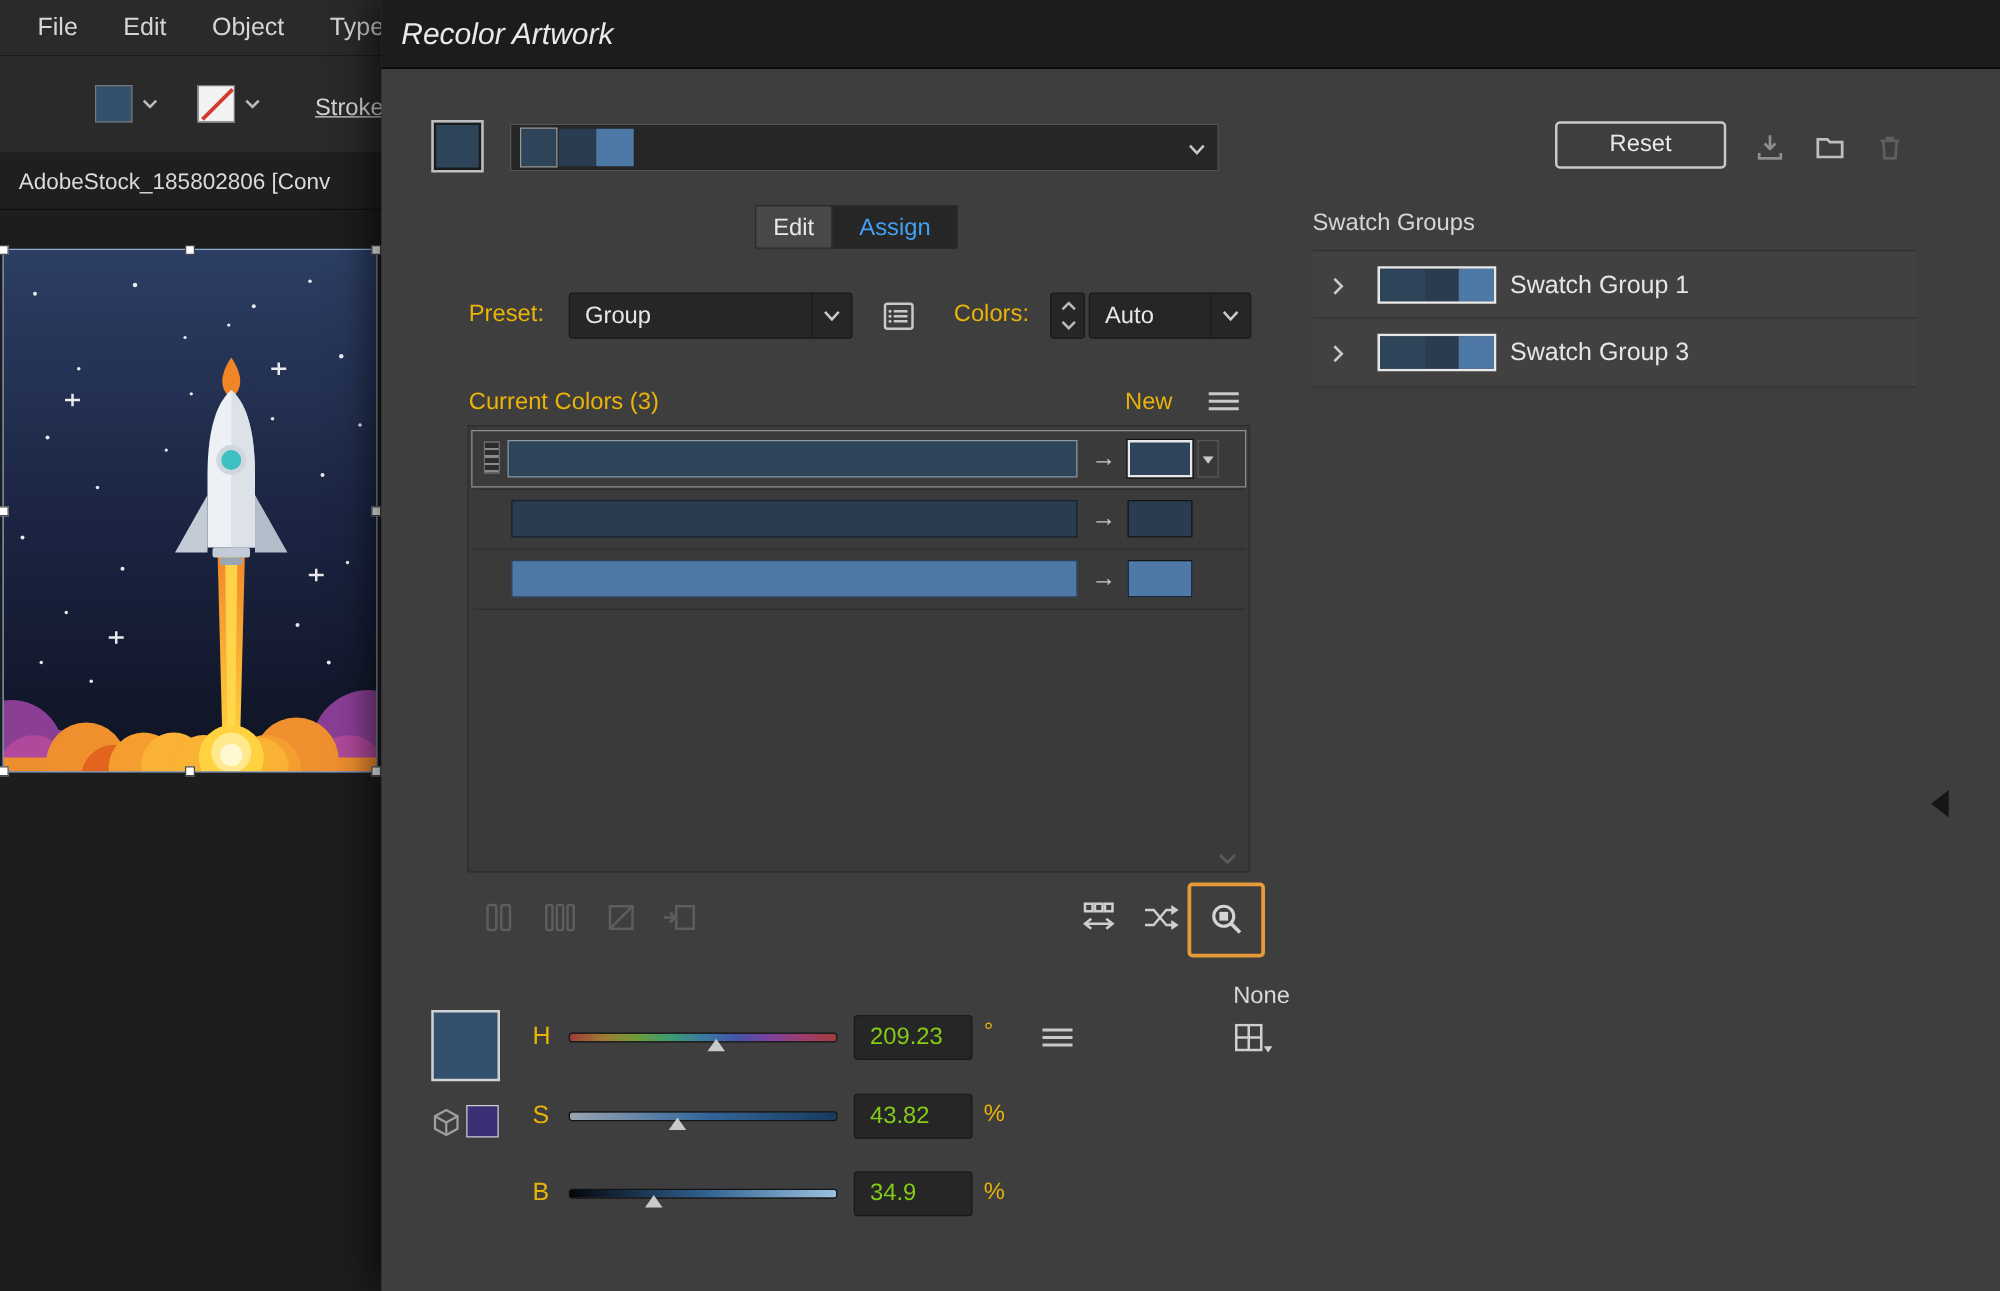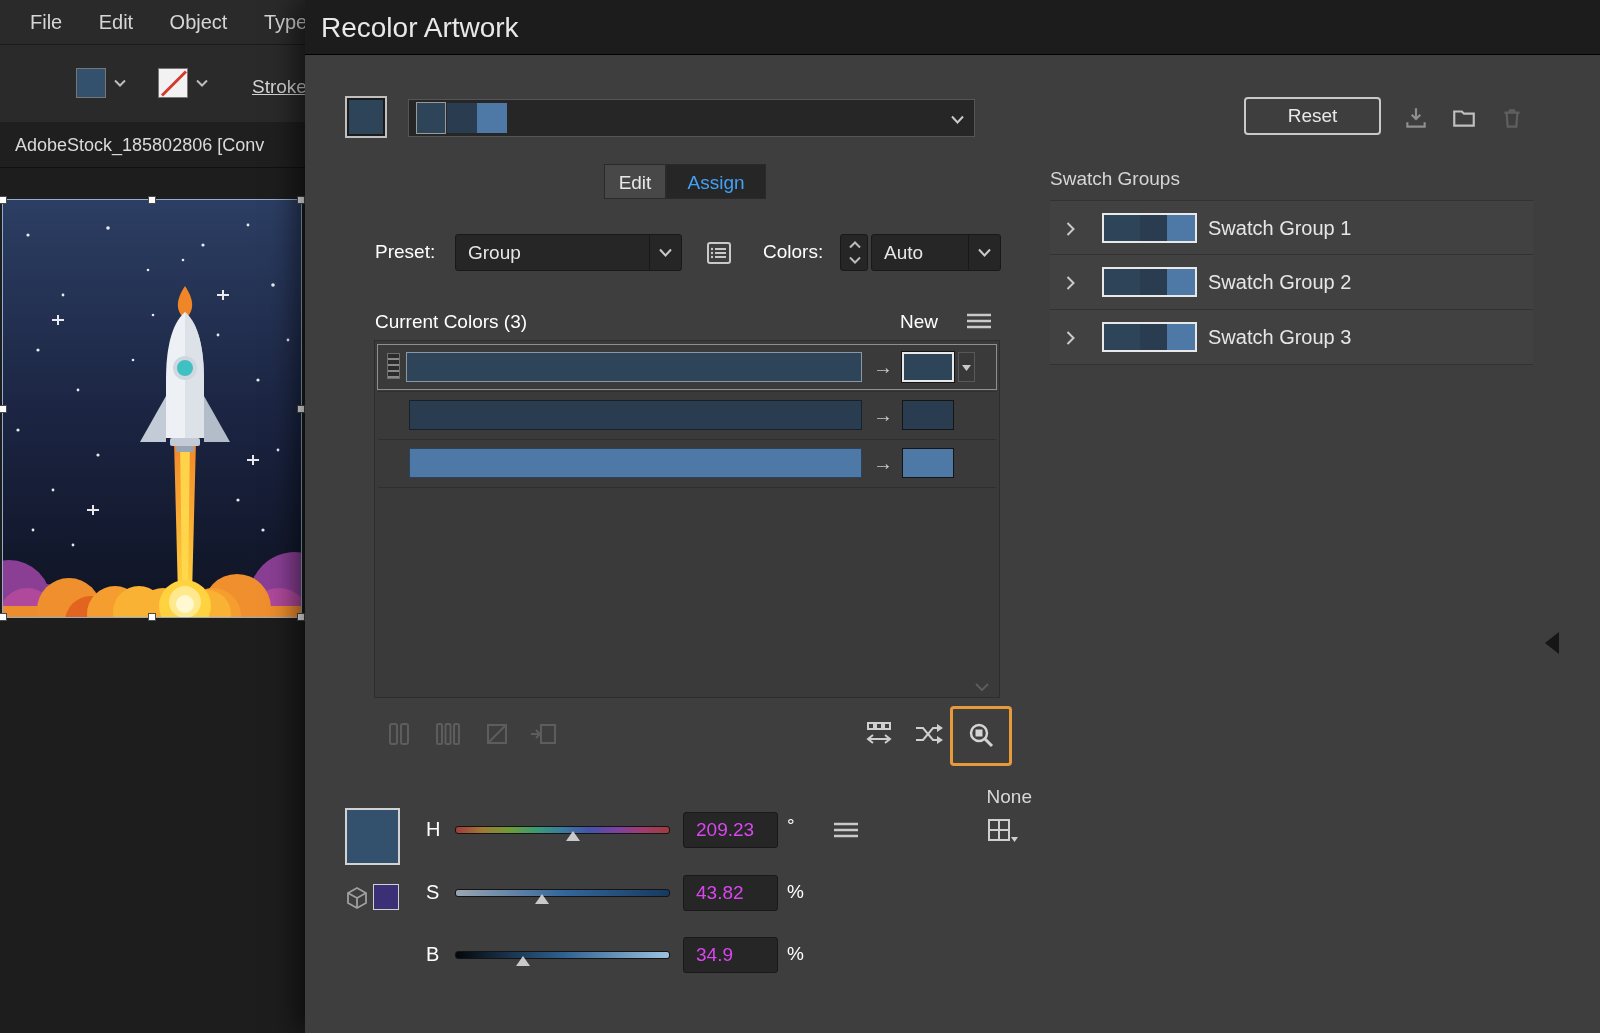--- a/index.html
+++ b/index.html
@@ -20,44 +20,44 @@
   #stroke-label { position:absolute; left:252px; top:76px; font-size:19px; color:#d4d4d4; text-decoration:underline; white-space:nowrap; }
   #tabbar { left:0; top:122px; width:1600px; height:46px; background:#1f1f1f; border-bottom:1px solid #101010; }
   #doc-tab { position:absolute; left:15px; top:0; line-height:46px; font-size:18px; color:#dadada; white-space:nowrap; }
   #canvas { left:0; top:168px; width:1600px; height:865px; background:#1d1d1d; }
   #artboard { position:absolute; left:3px; top:32px; width:298px; height:417px; outline:1px solid #93aecc; }
   .handle { position:absolute; width:8px; height:8px; background:#fff; border:1px solid #4a4a4a; }
 
   
   #dialog { left:305px; top:0; width:1295px; height:1033px; background:#3e3e3e; box-shadow:-10px 0 26px rgba(0,0,0,.55); }
   #dlg-titlebar { position:absolute; left:0; top:0; width:1295px; height:55px; background:#1c1c1c; border-bottom:1px solid #000; }
-  #dlg-title { position:absolute; left:16px; top:0; line-height:55px; font-size:28px; color:#e9e9e9; }
-
-  .lbl { position:absolute; font-size:19px; color:#ffffff; white-space:nowrap; }
+  #dlg-title { position:absolute; left:16px; top:0; line-height:55px; font-size:24px; color:#e9e9e9;font-style:italic; }
+
+  .lbl { position:absolute; font-size:19px; color:#eab308; white-space:nowrap; }
   .dd { position:absolute; background:#262626; border:1px solid #191919; border-radius:3px; color:#e6e6e6; font-size:19px; }
   .dd .dd-text { position:absolute; left:12px; top:0; line-height:35px; }
   .dd .dd-chevzone { position:absolute; right:0; top:0; width:32px; height:100%; border-left:1px solid #191919; }
   .dd .dd-chevzone svg { position:absolute; left:9px; top:13px; color:#c9c9c9; }
   .btn-icon { position:absolute; width:36px; height:36px; background:transparent; border:none; cursor:pointer; }
 
   .seg { display:inline-block; height:30px; vertical-align:top; }
 
   #cc-list { position:absolute; left:69px; top:340px; width:626px; height:358px; background:#3a3a3a; border:1px solid #2d2d2d; }
   .cc-row { position:absolute; left:3px; width:618px; height:44px; }
   .cc-row.selected { outline:1px solid #8f8f8f; }
   .cc-sep { position:absolute; left:3px; width:618px; height:1px; background:#2f2f2f; }
   .cc-bar { position:absolute; top:7px; height:30px; }
   .cc-arrow { position:absolute; left:492px; top:7px; width:26px; line-height:30px; text-align:center; color:#c9c9c9; font-size:20px; }
   .cc-new { position:absolute; left:524px; top:7px; width:52px; height:30px; }
   .drag-handle { position:absolute; left:9px; top:9px; width:13px; height:26px; background:#2c2c2c; border:1px solid #6e6e6e;
                  background-image:repeating-linear-gradient(to bottom, transparent 0 4px, #8a8a8a 4px 6px); }
 
   .slider-track { position:absolute; height:8px; width:215px; border-radius:3px; border:1px solid #141414; }
   .slider-handle { position:absolute; width:0; height:0; border-left:7px solid transparent; border-right:7px solid transparent; border-bottom:10px solid #c9c9c9; }
-  .val-box { position:absolute; width:95px; height:36px; background:#262626; border:1px solid #191919; border-radius:3px; color:#d946ef; font-size:19px; line-height:34px; padding-left:12px; }
+  .val-box { position:absolute; width:95px; height:36px; background:#262626; border:1px solid #191919; border-radius:3px; color:#84cc16; font-size:19px; line-height:34px; padding-left:12px; }
 
   .sg-row { position:relative; width:483px; height:55px; background:#414141; border-bottom:1px solid #323232;text-align:right; }
   .sg-row:first-child { border-top:1px solid #323232; }
   .sg-strip { position:absolute; left:52px; top:12px; height:30px; width:95px; border:2px solid #e8e8e8; font-size:0; }
   .sg-strip .seg { height:26px; }
   .sg-label { position:absolute; left:158px; top:0; line-height:55px; font-size:20px; color:#e6e6e6; white-space:nowrap; }
   .sg-chev { position:absolute; left:16px; top:21px; color:#cacaca; }
 
   #collapse-tri { position:absolute; left:1240px; top:632px; width:0; height:0; border-top:11px solid transparent; border-bottom:11px solid transparent; border-right:14px solid #161616; }
 
@@ -422,28 +422,19 @@
         <span class="sg-strip"><span class="seg" style="width: 36px; background-color: rgb(45, 68, 89);"></span><span class="seg" style="width: 27px; background-color: rgb(42, 60, 80);"></span><span class="seg" style="width: 28px; background-color: rgb(78, 121, 167);"></span></span>
         <span class="sg-label">Swatch Group 1</span>
       </div>
       <div class="sg-row">
         <span class="sg-chev">
           <svg width="9" height="14" viewBox="0 0 9 14">
               <polyline points="1.5,1 7.5,7 1.5,13" fill="none" stroke="currentColor" stroke-width="2"></polyline>
             </svg>
         </span>
         <span class="sg-strip"><span class="seg" style="width: 36px; background-color: rgb(45, 68, 89);"></span><span class="seg" style="width: 27px; background-color: rgb(42, 60, 80);"></span><span class="seg" style="width: 28px; background-color: rgb(78, 121, 167);"></span></span>
-        <span class="sg-label">Swatch Group 2</span>
-      </div>
-      <div class="sg-row">
-        <span class="sg-chev">
-          <svg width="9" height="14" viewBox="0 0 9 14">
-              <polyline points="1.5,1 7.5,7 1.5,13" fill="none" stroke="currentColor" stroke-width="2"></polyline>
-            </svg>
-        </span>
-        <span class="sg-strip"><span class="seg" style="width: 36px; background-color: rgb(45, 68, 89);"></span><span class="seg" style="width: 27px; background-color: rgb(42, 60, 80);"></span><span class="seg" style="width: 28px; background-color: rgb(78, 121, 167);"></span></span>
         <span class="sg-label">Swatch Group 3</span>
       </div>
     </div>
 
     <span id="collapse-tri"></span>
   </div>
 </div>
 
 </body></html>

